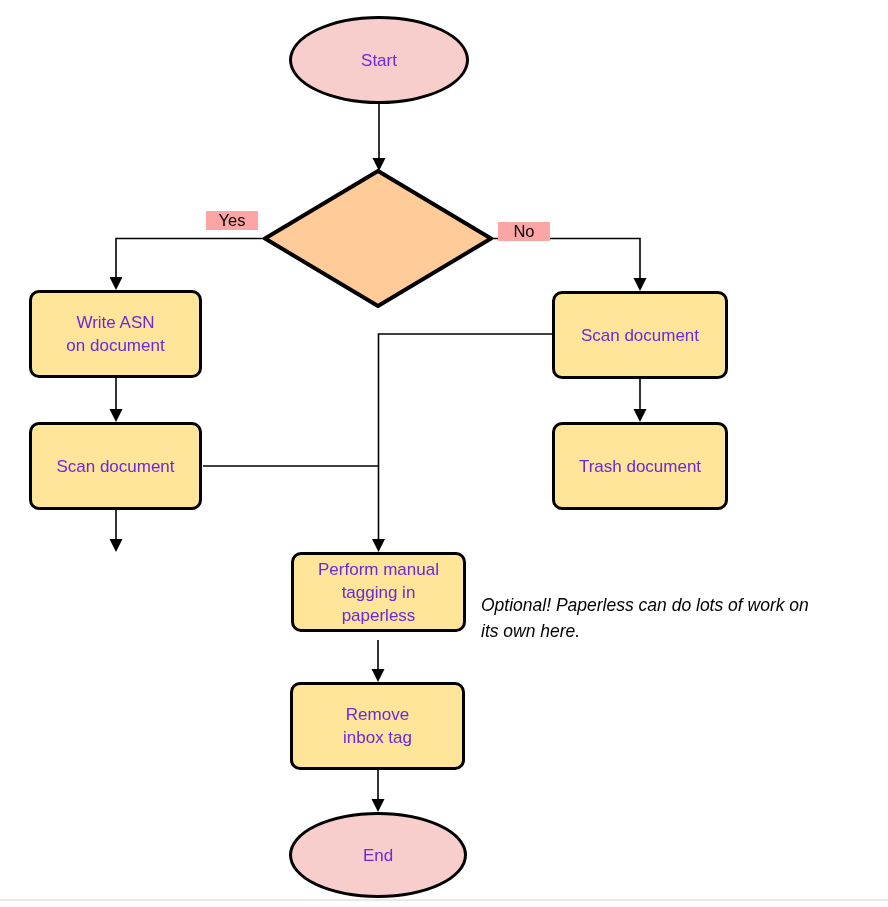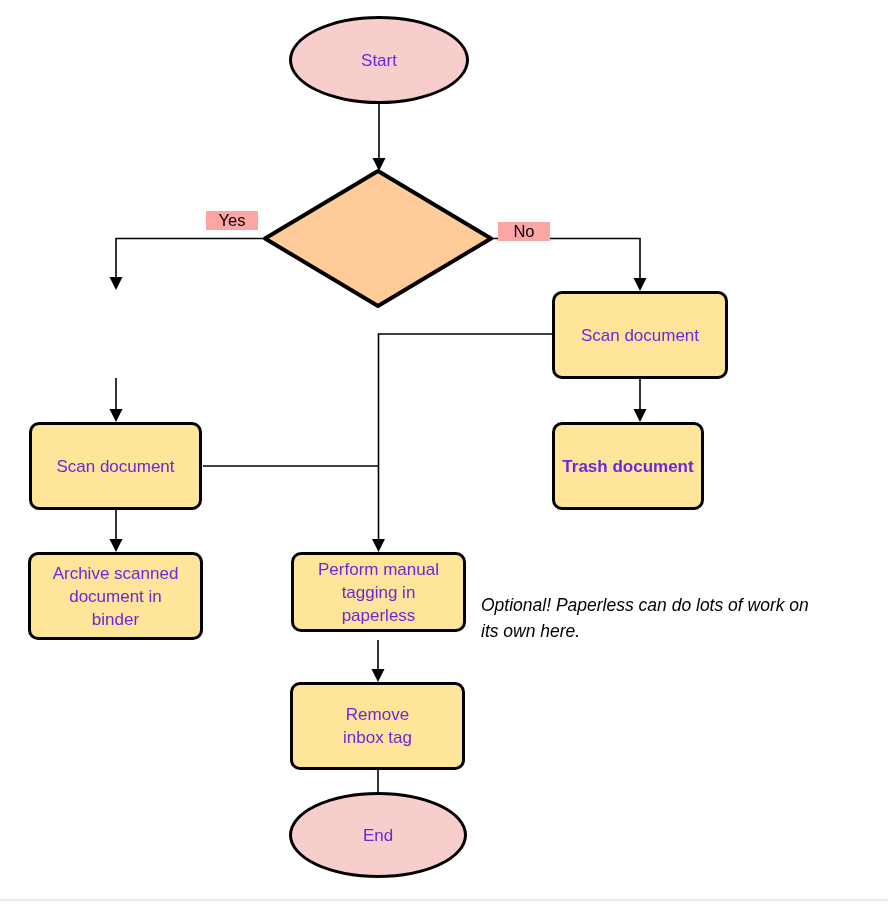--- a/index.html
+++ b/index.html
@@ -130,39 +130,38 @@
 
     <path class="edge" d="M378,770 L378,801"></path>
     <polygon class="arrowhead" points="371.5,799 384.5,799 378,812"></polygon>
 
     <polygon class="decision-shape" points="378,171 491,238.5 378,306 265,238.5"></polygon>
   </svg>
 
   <div class="node terminator" style="left:289px; top:16px; width:180px; height:88px;">Start</div>
 
 
+  <div class="node process" style="left:29px; top:290px; width:173px; height:88px;">Write ASN
+on document</div>
 
   <div class="node process" style="left:29px; top:422px; width:173px; height:88px;">Scan document</div>
 
-  <div class="node process" style="left:28px; top:552px; width:175px; height:88px;">Archive scanned
-document in
-binder</div>
 
   <div class="node process" style="left:552px; top:291px; width:176px; height:88px;">Scan document</div>
 
-  <div class="node process" style="left:552px; top:422px; width:152px; height:88px;font-weight:bold;">Trash document</div>
+  <div class="node process" style="left:552px; top:422px; width:176px; height:88px;">Trash document</div>
 
   <div class="node process" style="left:291px; top:552px; width:175px; height:80px;">Perform manual
 tagging in
 paperless</div>
 
   <div class="node process" style="left:290px; top:682px; width:175px; height:88px;">Remove
 inbox tag</div>
 
-  <div class="node terminator" style="left:289px; top:792px; width:178px; height:86px;">End</div>
+  <div class="node terminator" style="left:289px; top:812px; width:178px; height:86px;">End</div>
 
   <div class="edge-label" style="left:206px; top:211px; width:46px;">Yes</div>
   <div class="edge-label" style="left:498px; top:211px; width:46px;margin-top:11px;">No</div>
 
   <div class="note">Optional! Paperless can do lots of work on
 its own here.</div>
 
   <div class="bottom-divider"></div>
 
 </div>

